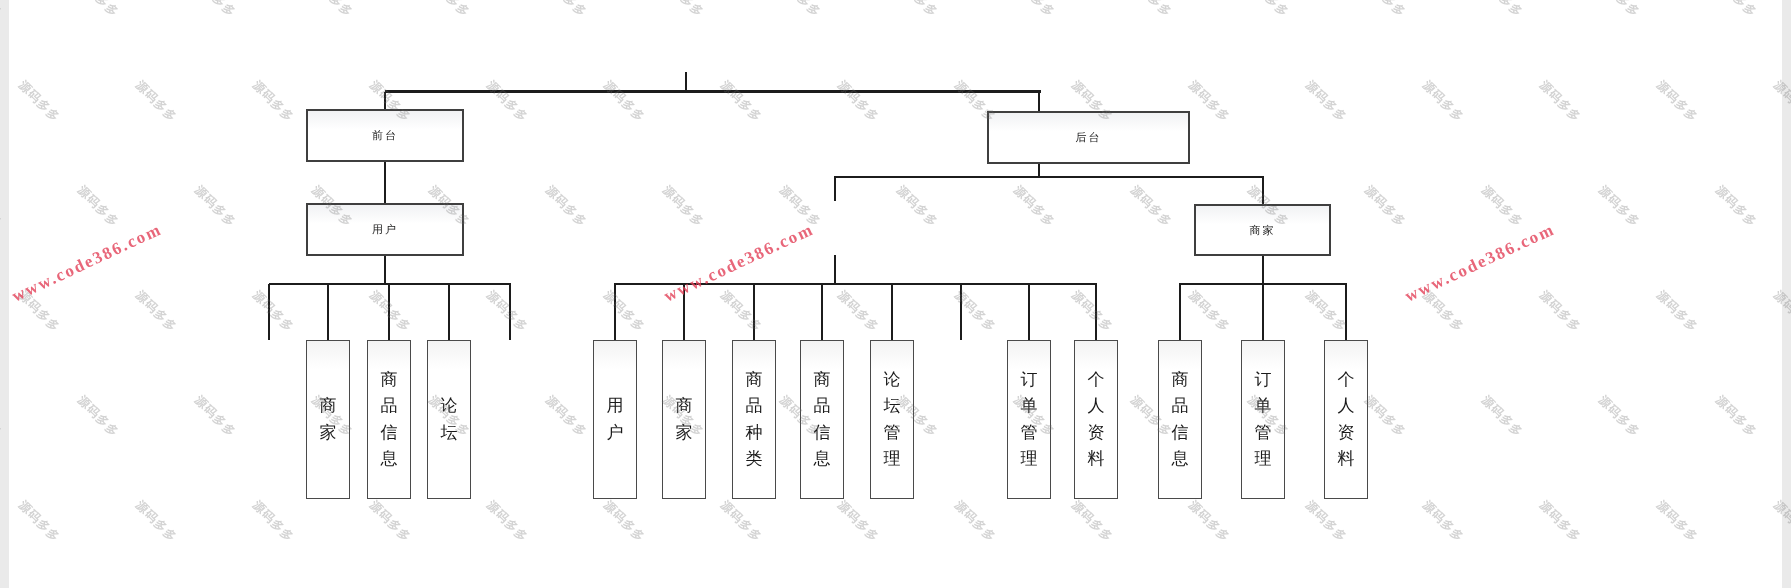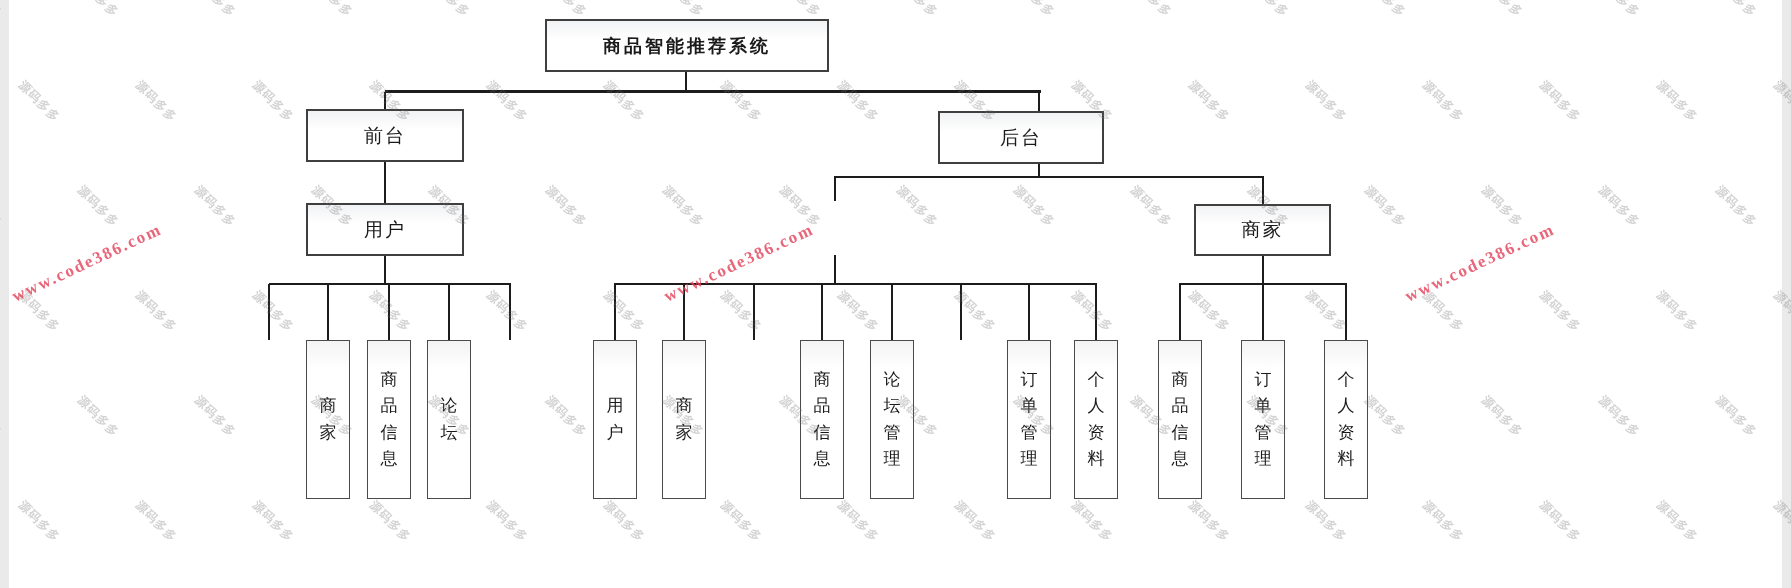--- a/index.html
+++ b/index.html
@@ -7,21 +7,21 @@
        font-family:"Liberation Sans",sans-serif;color:#1a1a1a;}
   .stage{position:absolute;inset:0;background:#ffffff;}
   .gutter{position:absolute;top:0;bottom:0;width:9px;background:#eaeaea;}
   .gutter.left{left:0;}
   .gutter.right{right:0;}
 
   
   .node{position:absolute;box-sizing:border-box;border:2px solid #3f3f3f;
         background:linear-gradient(#f1f2f4,#ffffff 38%);
         display:flex;align-items:center;justify-content:center;
-        font-size:19px;letter-spacing:2px;z-index:2;}
+        font-size:11px;letter-spacing:2px;z-index:2;}
   .node.root{font-weight:bold;font-size:18px;letter-spacing:3px;}
   .leaf{position:absolute;box-sizing:border-box;border:1.5px solid #4a4a4a;
         background:linear-gradient(#f3f3f3,#ffffff 18%);
         top:340px;width:44px;height:159px;
         display:flex;align-items:center;justify-content:center;z-index:2;}
   .vlbl{display:block;width:1.06em;font-size:17px;line-height:1.55;
         word-break:break-all;text-align:center;}
 
   
   .cline{position:absolute;background:#1c1c1c;z-index:1;}
@@ -68,28 +68,25 @@
       <div class="cline" style="left: 960px; top: 284px; width: 2px; height: 56px;"></div>
       <div class="cline" style="left: 1028px; top: 284px; width: 2px; height: 56px;"></div>
       <div class="cline" style="left: 1095px; top: 284px; width: 2px; height: 56px;"></div>
       <div class="cline" style="left: 1262px; top: 256px; width: 2px; height: 28px;"></div>
       <div class="cline" style="left: 1179px; top: 283px; width: 168px; height: 2px;"></div>
       <div class="cline" style="left: 1179px; top: 284px; width: 2px; height: 56px;"></div>
       <div class="cline" style="left: 1262px; top: 284px; width: 2px; height: 56px;"></div>
       <div class="cline" style="left: 1345px; top: 284px; width: 2px; height: 56px;"></div>
     </div>
 
-  <div class="node root" style="left:545px;top:19px;width:284px;height:53px">
-    <span>商品智能推荐系统</span>
-  </div>
 
   <div class="node" style="left:306px;top:109px;width:158px;height:53px">
     <span>前台</span>
   </div>
-  <div class="node" style="left:938px;top:111px;width:166px;height:53px">
+  <div class="node" style="left:987px;top:111px;width:203px;height:53px">
     <span>后台</span>
   </div>
 
   <div class="node" style="left:306px;top:203px;width:158px;height:53px">
     <span>用户</span>
   </div>
   <div class="node" style="left:1194px;top:204px;width:137px;height:52px">
     <span>商家</span>
   </div>
 
@@ -101,20 +98,23 @@
     </div>
   <div class="leaf" style="left:427px">
     <span class="vlbl">论坛</span>
     </div>
 
   <div class="leaf" style="left:593px">
     <span class="vlbl">用户</span>
     </div>
   <div class="leaf" style="left:662px">
     <span class="vlbl">商家</span>
+    </div>
+  <div class="leaf" style="left:732px">
+    <span class="vlbl">商品种类</span>
     </div>
   <div class="leaf" style="left:800px">
     <span class="vlbl">商品信息</span>
     </div>
   <div class="leaf" style="left:870px">
     <span class="vlbl">论坛管理</span>
     </div>
   <div class="leaf" style="left:1007px">
     <span class="vlbl">订单管理</span>
     </div>

